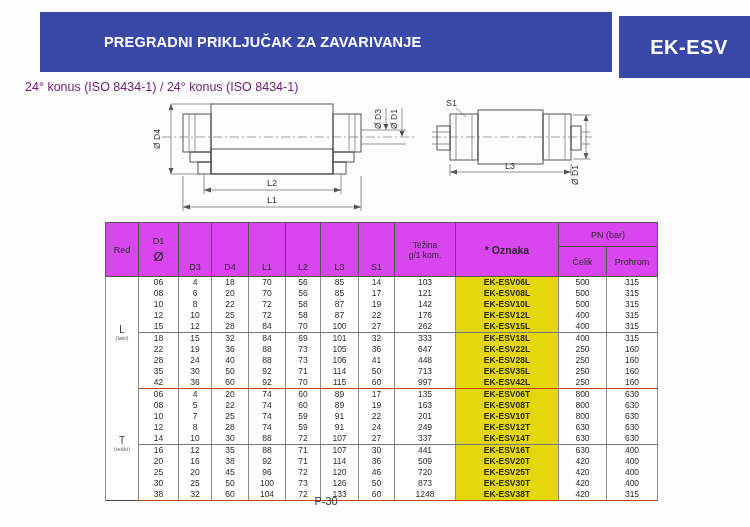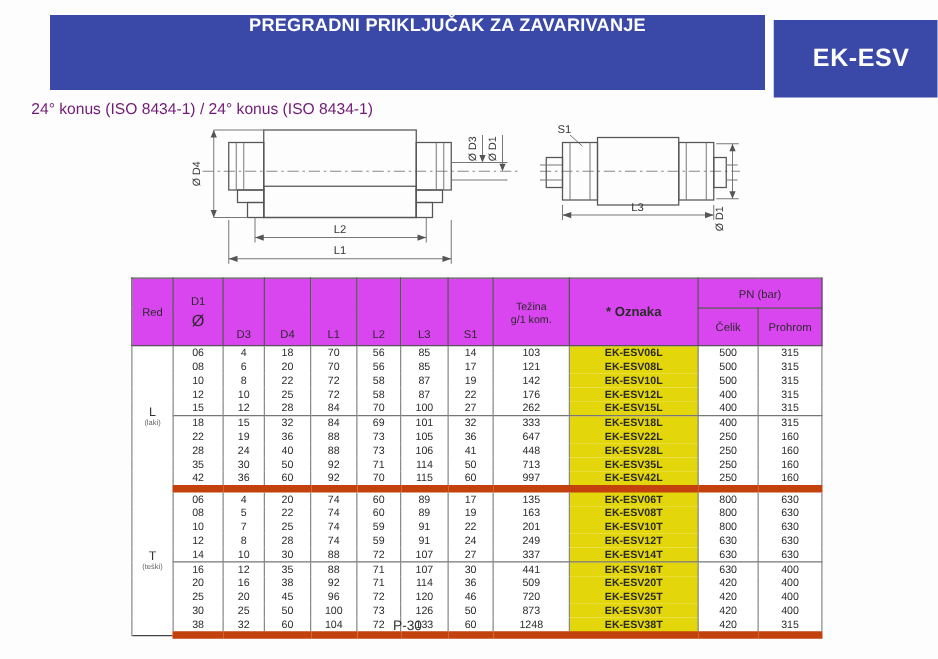--- a/index.html
+++ b/index.html
@@ -1,20 +1,20 @@
 <!DOCTYPE html>
 <html><head>
 <meta charset="utf-8">
 <style>
   html,body{margin:0;padding:0}
   body{width:750px;height:527px;background:#fdfdfd;font-family:"Liberation Sans",sans-serif;position:relative;overflow:hidden}
 
   
   .header{position:absolute;left:40px;top:12px;display:flex;align-items:flex-start}
-  .title-bar{width:572px;height:60px;background:#3a49a8;color:#fff;display:flex;flex-direction:column;
+  .title-bar{width:572px;height:60px;background:#3a49a8;color:#fff;display:flex;flex-direction:row;
              justify-content:flex-start;align-items:center;padding-left:64px;box-sizing:border-box}
   .title-line{font-size:14.5px;font-weight:bold;letter-spacing:.2px;line-height:19px;white-space:nowrap}
   .code-box{width:140px;height:62px;margin-left:7px;margin-top:4px;background:#3a49a8;color:#fff;
             display:flex;align-items:center;justify-content:center;font-size:20px;font-weight:bold;letter-spacing:.5px}
 
   .subtitle{position:absolute;left:25px;top:80px;font-size:12.5px;color:#701a75}
 
   
   .diag{position:absolute}
   #diagLeft{left:148px;top:94px}
@@ -33,21 +33,21 @@
   th.dim{vertical-align:bottom;padding-bottom:4px}
   .d1top{font-size:9px;line-height:13px}
   .dia{font-size:13px;line-height:17px}
   .tezl{font-size:8.5px;line-height:10px}
   th.ozn-h{font-weight:bold;font-size:10.5px}
   th.pn-h{height:15px;font-size:9px}
   th.pn-sub{height:21px;font-size:9px}
   td{border-left:1px solid #8a8a8a;border-right:1px solid #8a8a8a;border-top:none;border-bottom:none;
      text-align:center;height:11px;line-height:11px;padding:0;background:#fff}
   tr.group-end td{border-bottom:1px solid #777}
-  tr.section-end td{border-bottom:6px solid #c2410c}
+  tr.section-end td{border-bottom:1px solid #c2410c}
   td.oznaka-cell{background:#e3d60b;font-weight:bold}
   td.red-cell{background:#fff}
   .series-letter{font-size:10px;line-height:11px;color:#333}
   .series-note{font-size:6px;line-height:7px;color:#666}
 
   .footer{position:absolute;top:495px;left:0;width:652px;text-align:center;font-size:11px;color:#333}
 </style>
 </head>
 <body>
 

